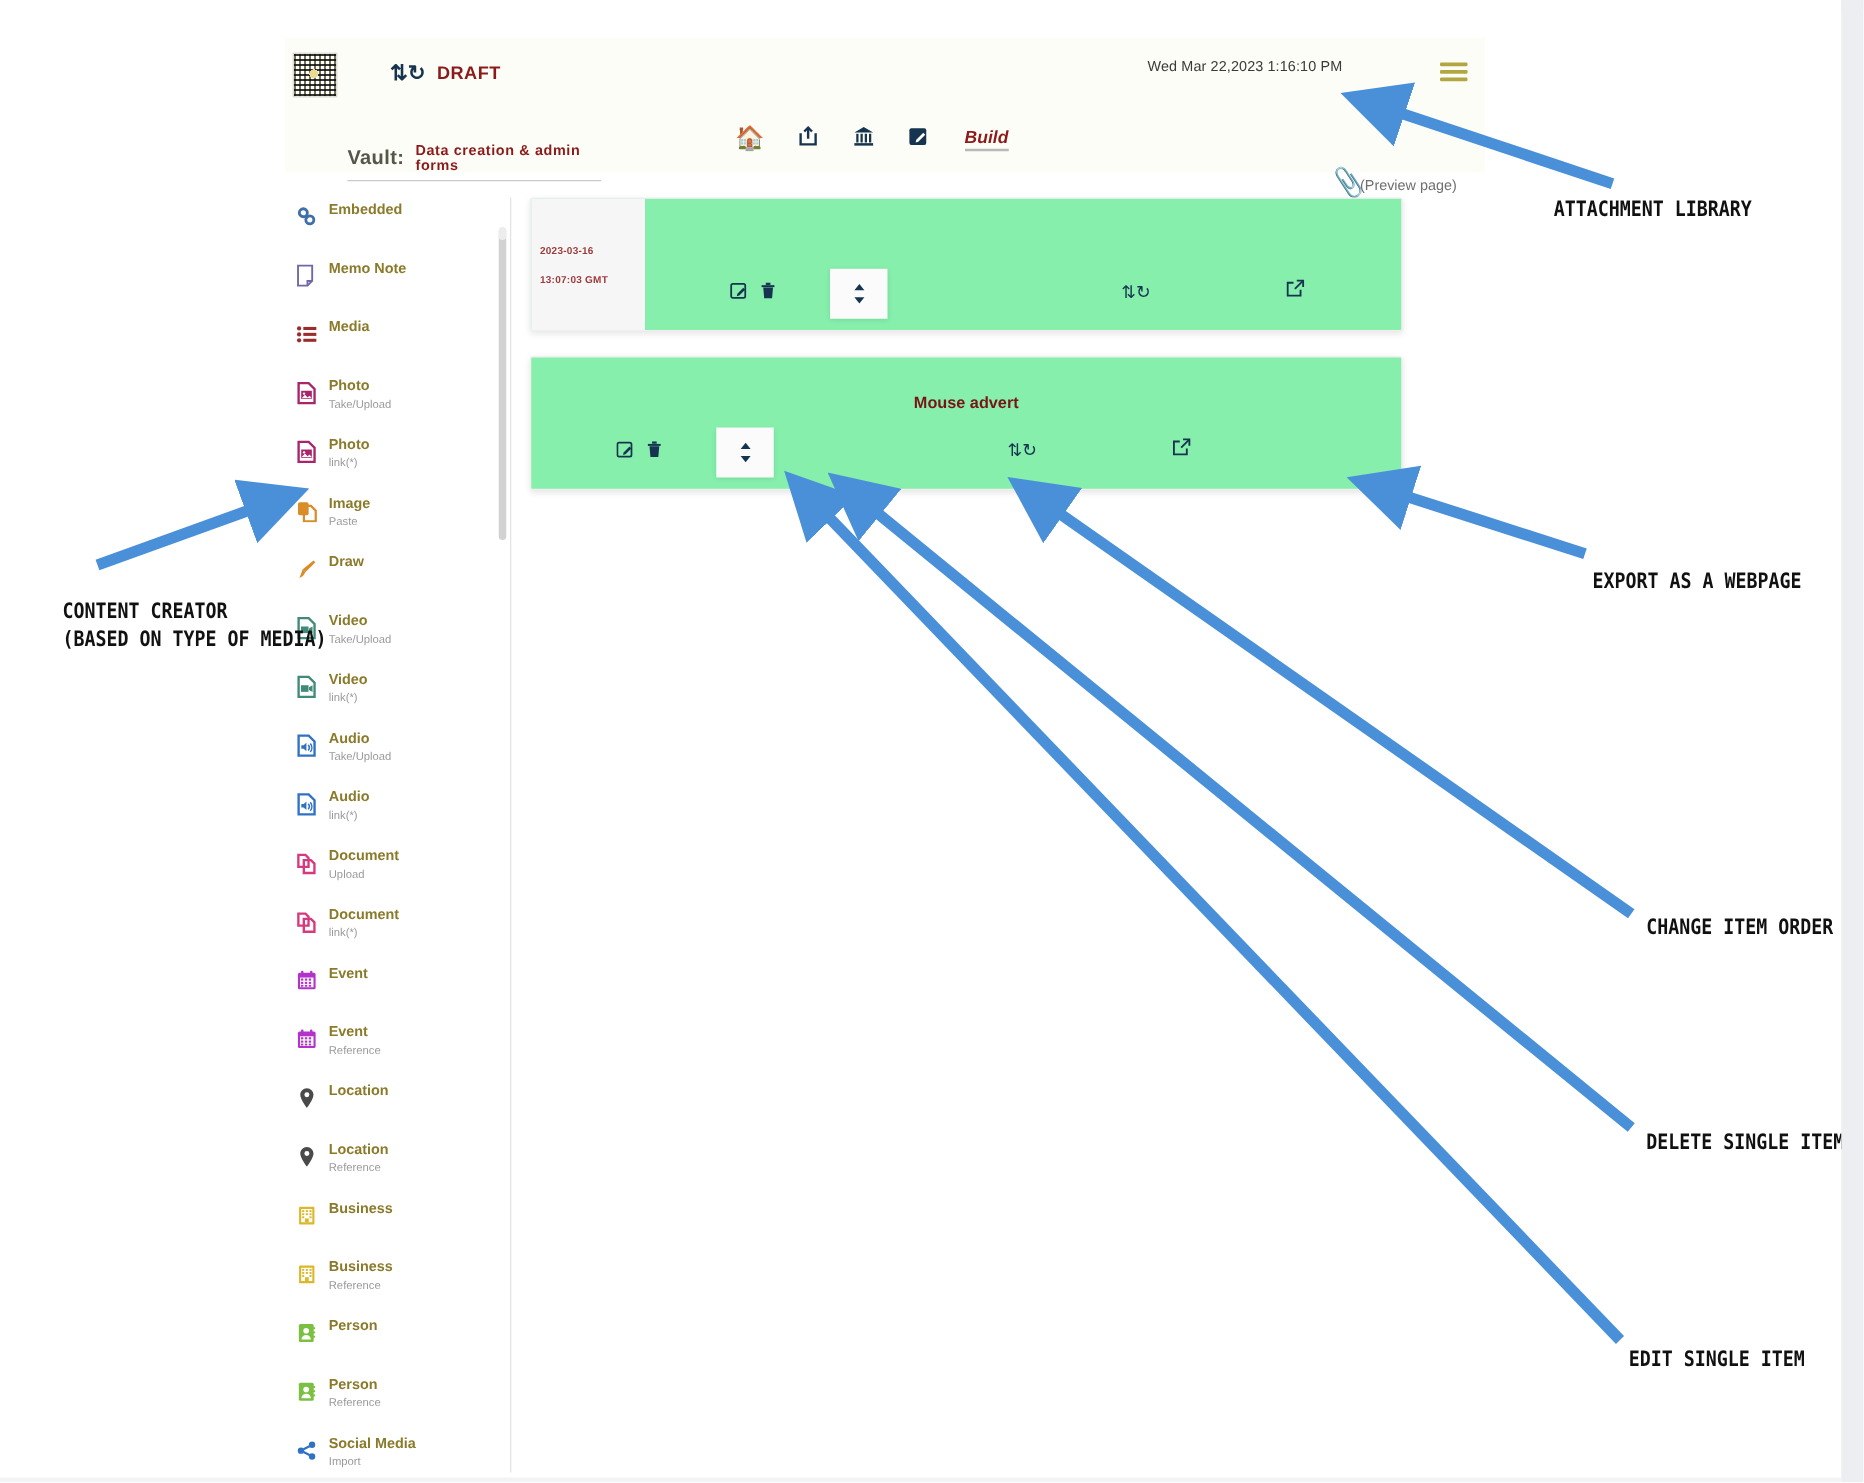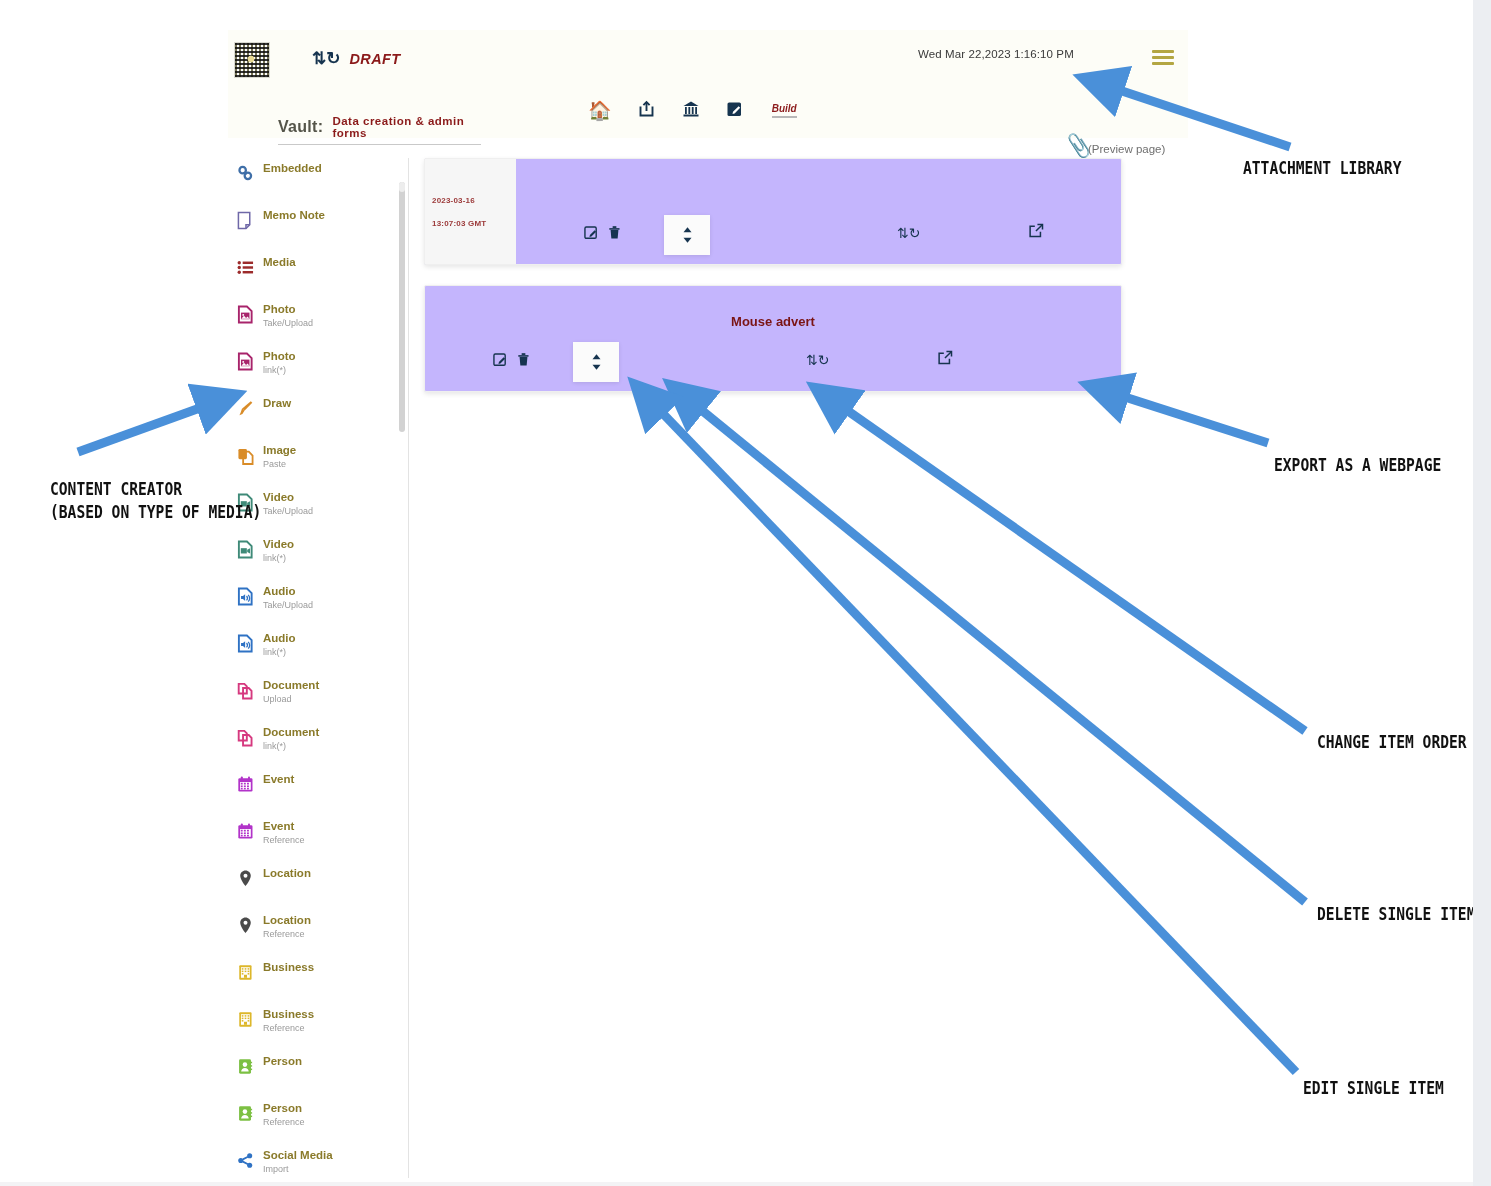--- a/index.html
+++ b/index.html
@@ -41,35 +41,35 @@
     image-rendering:pixelated;
     opacity:.95;
   }
   .qr::after{
     content:"";position:absolute;left:9px;top:9px;width:14px;height:14px;
     background:radial-gradient(circle at 50% 50%,#e8d98f 0 35%,transparent 36%);
   }
   .sync-wrap{position:absolute;left:84px;top:20px;display:flex;align-items:center;gap:9px;}
   .sync-icon{color:#16344f;font-size:17px;line-height:1;font-weight:bold;}
   .draft-txt{
-    color:#8b1a1a;font-weight:bold;font-style:italic;font-size:14.5px;letter-spacing:.4px;
+    color:#8b1a1a;font-weight:bold;font-size:14.5px;letter-spacing:.4px;
   }
   .clock{
     position:absolute;left:690px;top:18px;
     color:#3a3a3a;font-size:11.5px;font-weight:normal;letter-spacing:.1px;white-space:nowrap;
   }
   .burger{position:absolute;right:14px;top:20px;width:22px;height:15px;display:flex;flex-direction:column;justify-content:space-between;cursor:pointer;}
   .burger i{display:block;height:3px;background:#b3a642;border-radius:1px;}
 
   
   .nav-row{position:absolute;left:0;top:62px;width:960px;height:46px;background:#fdfdf7;}
   .nav-icons{position:absolute;left:360px;top:8px;display:flex;align-items:center;gap:26px;}
   .nav-ic{color:#16344f;font-size:19px;line-height:1;cursor:pointer;}
   .nav-build{
-    color:#8b1a1a;font-weight:bold;font-style:italic;font-size:10px;
+    color:#8b1a1a;font-weight:bold;font-style:italic;font-size:14px;
     border-bottom:2px solid #b8b8b8;padding-bottom:2px;margin-left:2px;cursor:pointer;text-align:center;
   }
   .clip{position:absolute;left:838px;top:42px;color:#16344f;font-size:21px;cursor:pointer;transform:rotate(8deg);}
 
   .preview-tag{
     position:absolute;left:860px;top:113px;color:#6f6f6f;font-size:11.5px;
   }
 
   
   .vault-wrap{position:absolute;left:50px;top:85px;display:flex;align-items:center;gap:9px;
@@ -86,21 +86,21 @@
   .s-item{position:relative;display:flex;align-items:flex-start;gap:9px;height:47px;padding-left:9px;cursor:pointer;}
   .s-ic{width:17px;height:19px;flex:0 0 17px;margin-top:2px;display:block;}
   .s-txt{display:flex;flex-direction:column;line-height:1.15;}
   .s-name{color:#8a7a2a;font-size:11.5px;font-weight:bold;}
   .s-sub{color:#9a9a9a;font-size:9px;margin-top:2px;}
 
   
   .content{position:absolute;left:196px;top:128px;width:760px;}
   .card{
     position:relative;display:flex;width:696px;margin-bottom:20px;
-    background:#c4b5fd;border:1px solid #efefef;border-radius:2px;
+    background:#86efac;border:1px solid #efefef;border-radius:2px;
     box-shadow:0 2px 5px rgba(0,0,0,.10);
     height:105px;
     justify-content:flex-end;
   }
   .card-date{
     width:84px;flex:0 0 84px;background:#f6f6f6;
     display:flex;flex-direction:column;justify-content:center;gap:14px;padding-left:7px;
   }
   .c-d1,.c-d2{color:#9c3a3a;font-size:8px;font-weight:bold;letter-spacing:.2px;}
   .card-body{flex:1;position:relative;}
@@ -250,35 +250,35 @@
               <circle cx="6.6" cy="10.4" r="1" fill="#fff"></circle>
               <path d="M4.6 14.4l2.8-3 2.2 2.2 1.6-1.4 1.9 2.2z" fill="#fff"></path>
             </svg></span>
           <span class="s-txt">
             <span class="s-name">Photo</span>
             <span class="s-sub">link(*)</span>
           </span>
         </div>
         <div class="s-item">
           <span class="s-ic"><svg viewBox="0 0 18 20" width="17" height="19">
+              <rect x="1.5" y="3" width="9" height="11" rx="1.5" fill="#d98c28"></rect>
+              <path d="M6.5 6h6l4 4v9h-10z" fill="none" stroke="#d98c28" stroke-width="1.9"></path>
+            </svg></span>
+          <span class="s-txt">
+            <span class="s-name">Image</span>
+            <span class="s-sub">Paste</span>
+          </span>
+        </div>
+        <div class="s-item">
+          <span class="s-ic"><svg viewBox="0 0 18 20" width="17" height="19">
               <path d="M14.6 2.4l1.6 1.6-8.3 8.3-2.4-2.4z" fill="#d98c28"></path>
               <path d="M5.4 9.8l2.5 2.5-2.2 3.4-3.1 1.5 1.4-3.2z" fill="#d98c28"></path>
             </svg></span>
           <span class="s-txt">
             <span class="s-name">Draw</span>
-          </span>
-        </div>
-        <div class="s-item">
-          <span class="s-ic"><svg viewBox="0 0 18 20" width="17" height="19">
-              <rect x="1.5" y="3" width="9" height="11" rx="1.5" fill="#d98c28"></rect>
-              <path d="M6.5 6h6l4 4v9h-10z" fill="none" stroke="#d98c28" stroke-width="1.9"></path>
-            </svg></span>
-          <span class="s-txt">
-            <span class="s-name">Image</span>
-            <span class="s-sub">Paste</span>
           </span>
         </div>
         <div class="s-item">
           <span class="s-ic"><svg viewBox="0 0 18 20" width="17" height="19">
               <path d="M2 1.5h8.5l5 5v12h-13.5z" fill="none" stroke="#3f8a78" stroke-width="2"></path>
               <rect x="4" y="8.6" width="6.4" height="5.6" fill="#3f8a78"></rect>
               <path d="M10.8 10.3l3-1.6v5.6l-3-1.6z" fill="#3f8a78"></path>
             </svg></span>
           <span class="s-txt">
             <span class="s-name">Video</span>

